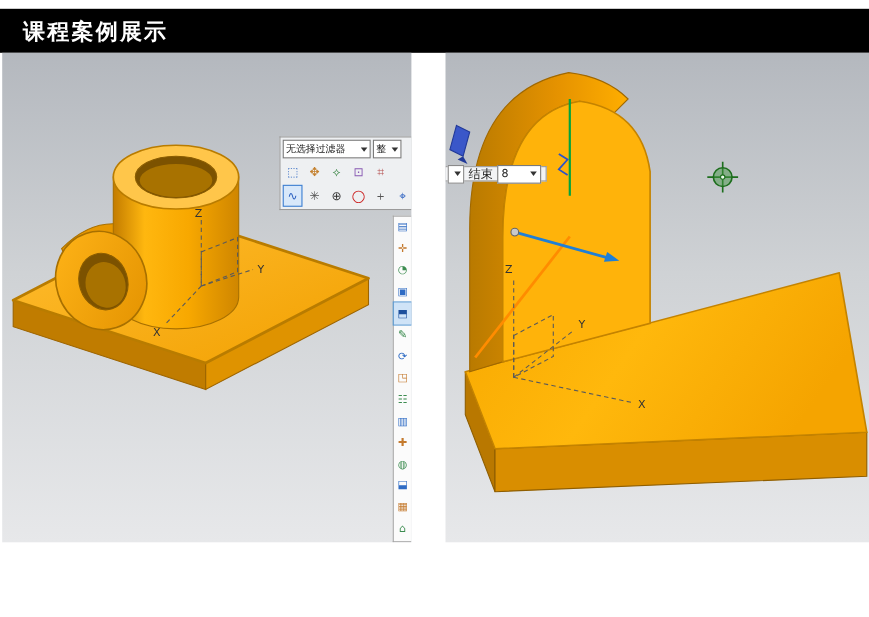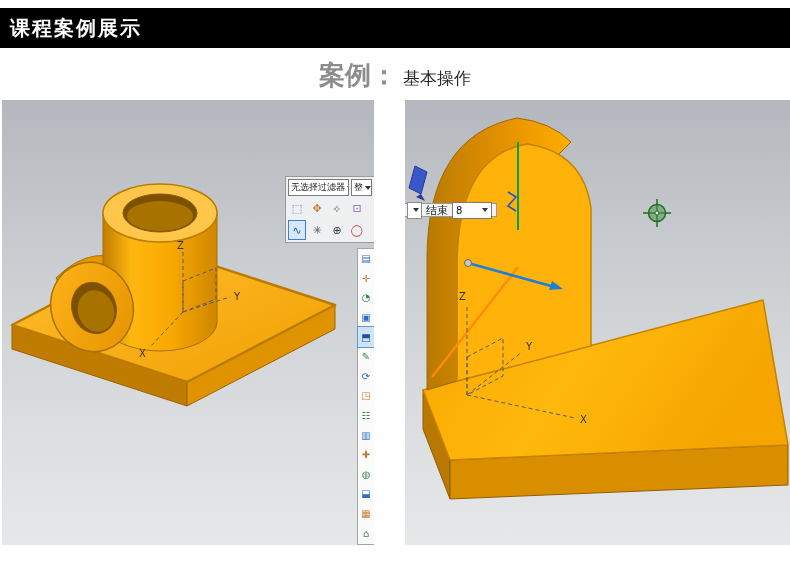--- a/index.html
+++ b/index.html
@@ -1,30 +1,30 @@
 <!DOCTYPE html>
 <html><head>
 <meta charset="utf-8">
 <style>
   html,body{margin:0;padding:0;background:#fff;}
   body{width:790px;height:561px;font-family:"DejaVu Sans","Liberation Sans",sans-serif;position:relative;overflow:hidden;}
   .banner{margin-top:8px;height:40px;background:#000;color:#fff;display:flex;align-items:center;padding-left:10px;box-sizing:border-box;}
-  .banner span{font-size:20px;font-weight:bold;letter-spacing:2px;}
+  .banner span{font-size:20px;font-weight:bold;letter-spacing:2px;margin-left:11px;}
   .subtitle{height:52px;display:flex;justify-content:center;align-items:baseline;gap:6px;padding-top:10px;box-sizing:border-box;}
   .sub-label{color:#8c8c8c;font-size:26px;font-weight:600;}
   .sub-value{color:#2a2a2a;font-size:17px;}
   .panels{display:flex;}
   .panel{height:445px;position:relative;background:linear-gradient(180deg,#b4b8be 0%,#cfd2d5 45%,#e7e8ea 100%);overflow:hidden;}
   .panel.left{width:372px;margin-left:2px;}
   .panel.right{width:385px;margin-left:31px;}
   svg{display:block;}
   svg text{font-family:"DejaVu Sans","Liberation Sans",sans-serif;}
 
   
-  .overlay-toolbar{position:absolute;top:76px;right:0;width:89px;background:#eef0f2;border:1px solid #9a9a9a;border-right:none;padding:2px;box-sizing:border-box;}
+  .overlay-toolbar{position:absolute;top:76px;right:0;width:120px;background:#eef0f2;border:1px solid #9a9a9a;border-right:none;padding:2px;box-sizing:border-box;}
   .otb-row{display:flex;align-items:center;gap:2px;margin-bottom:2px;}
   .dropdown{background:#fff;border:1px solid #7a7a7a;height:15px;display:flex;align-items:center;justify-content:space-between;padding:0 2px;font-size:9px;color:#222;white-space:nowrap;overflow:hidden;}
   .dd-filter{width:74px;}
   .dd-partial{width:20px;}
   .caret{width:0;height:0;border-left:3px solid transparent;border-right:3px solid transparent;border-top:4px solid #333;flex:none;margin-left:2px;}
   .icon-cell{width:16px;height:18px;display:flex;align-items:center;justify-content:center;font-size:11px;border:1px solid transparent;background:transparent;color:#555;flex:none;}
   .otb-row.icons .icon-cell:nth-child(1){color:#3a6fc4;}
   .otb-row.icons .icon-cell:nth-child(2){color:#c4802e;}
   .otb-row.icons .icon-cell:nth-child(3){color:#4a8f55;}
   .otb-row.icons .icon-cell:nth-child(4){color:#8a5bb4;}
@@ -51,24 +51,20 @@
 </style>
 </head>
 <body>
 
 <div class="page">
 
   <div class="banner">
     <span>课程案例展示</span>
   </div>
 
-  <div class="subtitle">
-    <span class="sub-label">案例：</span>
-    <span class="sub-value">基本操作</span>
-  </div>
 
   <div class="panels">
 
     <div class="panel left">
       <svg viewBox="0 0 372 445" width="372" height="445">
         <defs>
           <linearGradient id="cylBody" x1="0" y1="0" x2="1" y2="0">
             <stop offset="0" stop-color="#c37c00"></stop>
             <stop offset="0.25" stop-color="#ffb70f"></stop>
             <stop offset="0.6" stop-color="#f8a800"></stop>

